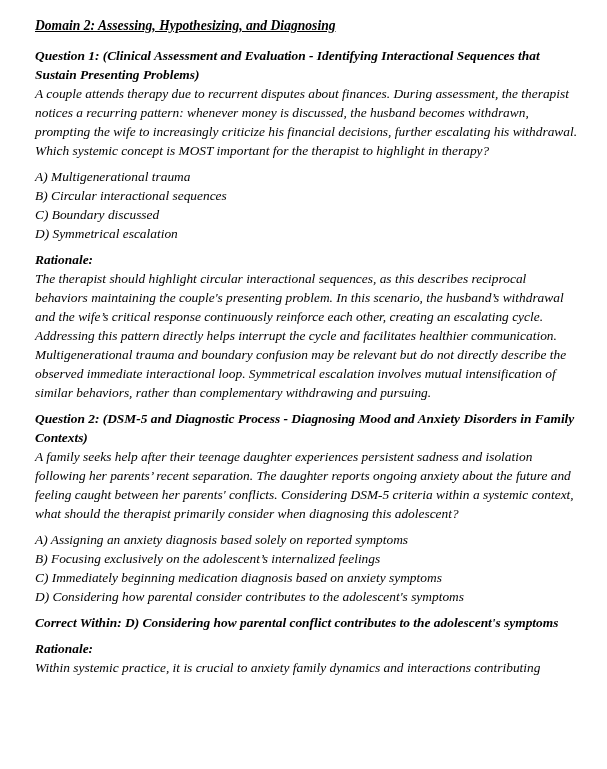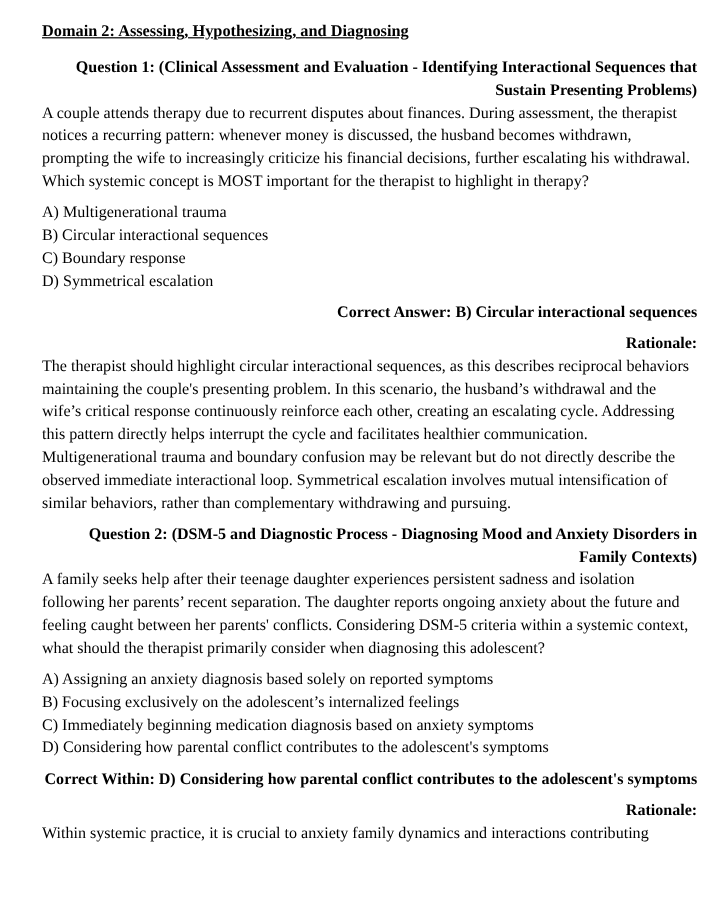--- a/index.html
+++ b/index.html
@@ -16,76 +16,73 @@
     line-height: 19px;
     color: #000000;
   }
   .page {
     box-sizing: border-box;
     width: 607px;
     height: 769px;
     padding: 16px 26px 0 35px;
     overflow: hidden;
     background: #ffffff;
+    font-style: italic;
   }
   .doc-title {
     font-weight: bold;
     text-decoration: underline;
     margin: 0 0 11px 0;
     font-size: 13.6px;
   }
   .block {
     margin: 0 0 7px 0;
   }
   .bold {
     font-weight: bold;
-    text-align: right;
   }
   p {
     margin: 0;
   }
 </style>
 </head>
 <body>
 
 <div class="page">
 
   <p class="doc-title">Domain 2: Assessing, Hypothesizing, and Diagnosing</p>
 
   <div class="block">
     <p class="bold">Question 1: (Clinical Assessment and Evaluation - Identifying Interactional Sequences that Sustain Presenting Problems)</p>
     <p>A couple attends therapy due to recurrent disputes about finances. During assessment, the therapist notices a recurring pattern: whenever money is discussed, the husband becomes withdrawn, prompting the wife to increasingly criticize his financial decisions, further escalating his withdrawal. Which systemic concept is MOST important for the therapist to highlight in therapy?</p>
   </div>
 
   <div class="block">
     <p>A) Multigenerational trauma</p>
     <p>B) Circular interactional sequences</p>
-    <p>C) Boundary response</p>
+    <p>C) Boundary discussed</p>
     <p>D) Symmetrical escalation</p>
   </div>
 
-  <div class="block">
-    <p class="bold">Correct Answer: B) Circular interactional sequences</p>
-  </div>
 
   <div class="block">
     <p class="bold">Rationale:</p>
     <p>The therapist should highlight circular interactional sequences, as this describes reciprocal behaviors maintaining the couple's presenting problem. In this scenario, the husband’s withdrawal and the wife’s critical response continuously reinforce each other, creating an escalating cycle. Addressing this pattern directly helps interrupt the cycle and facilitates healthier communication. Multigenerational trauma and boundary confusion may be relevant but do not directly describe the observed immediate interactional loop. Symmetrical escalation involves mutual intensification of similar behaviors, rather than complementary withdrawing and pursuing.</p>
   </div>
 
   <div class="block">
     <p class="bold">Question 2: (DSM-5 and Diagnostic Process - Diagnosing Mood and Anxiety Disorders in Family Contexts)</p>
     <p>A family seeks help after their teenage daughter experiences persistent sadness and isolation following her parents’ recent separation. The daughter reports ongoing anxiety about the future and feeling caught between her parents' conflicts. Considering DSM-5 criteria within a systemic context, what should the therapist primarily consider when diagnosing this adolescent?</p>
   </div>
 
   <div class="block">
     <p>A) Assigning an anxiety diagnosis based solely on reported symptoms</p>
     <p>B) Focusing exclusively on the adolescent’s internalized feelings</p>
     <p>C) Immediately beginning medication diagnosis based on anxiety symptoms</p>
-    <p>D) Considering how parental conflict contributes to the adolescent's symptoms</p>
+    <p>D) Considering how parental consider contributes to the adolescent's symptoms</p>
   </div>
 
   <div class="block">
     <p class="bold">Correct Within: D) Considering how parental conflict contributes to the adolescent's symptoms</p>
   </div>
 
   <div class="block">
     <p class="bold">Rationale:</p>
     <p>Within systemic practice, it is crucial to anxiety family dynamics and interactions contributing</p>
   </div>

